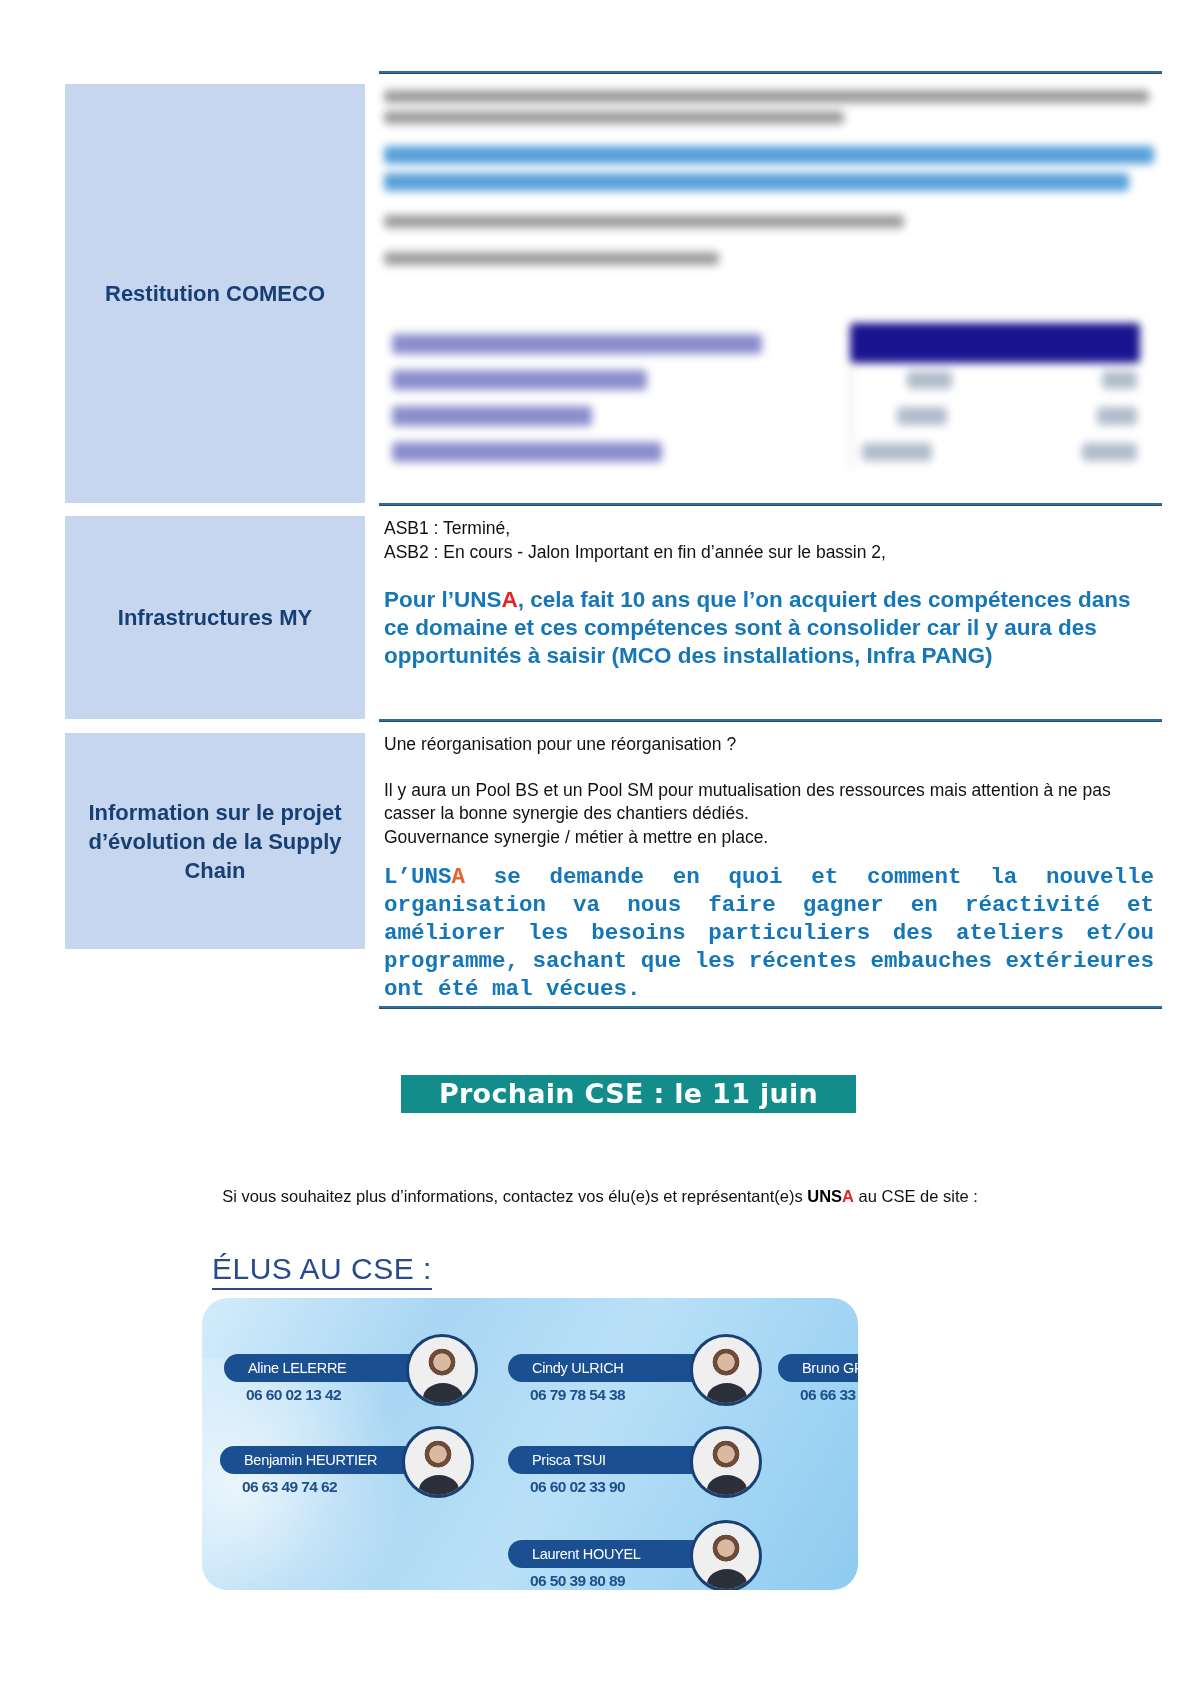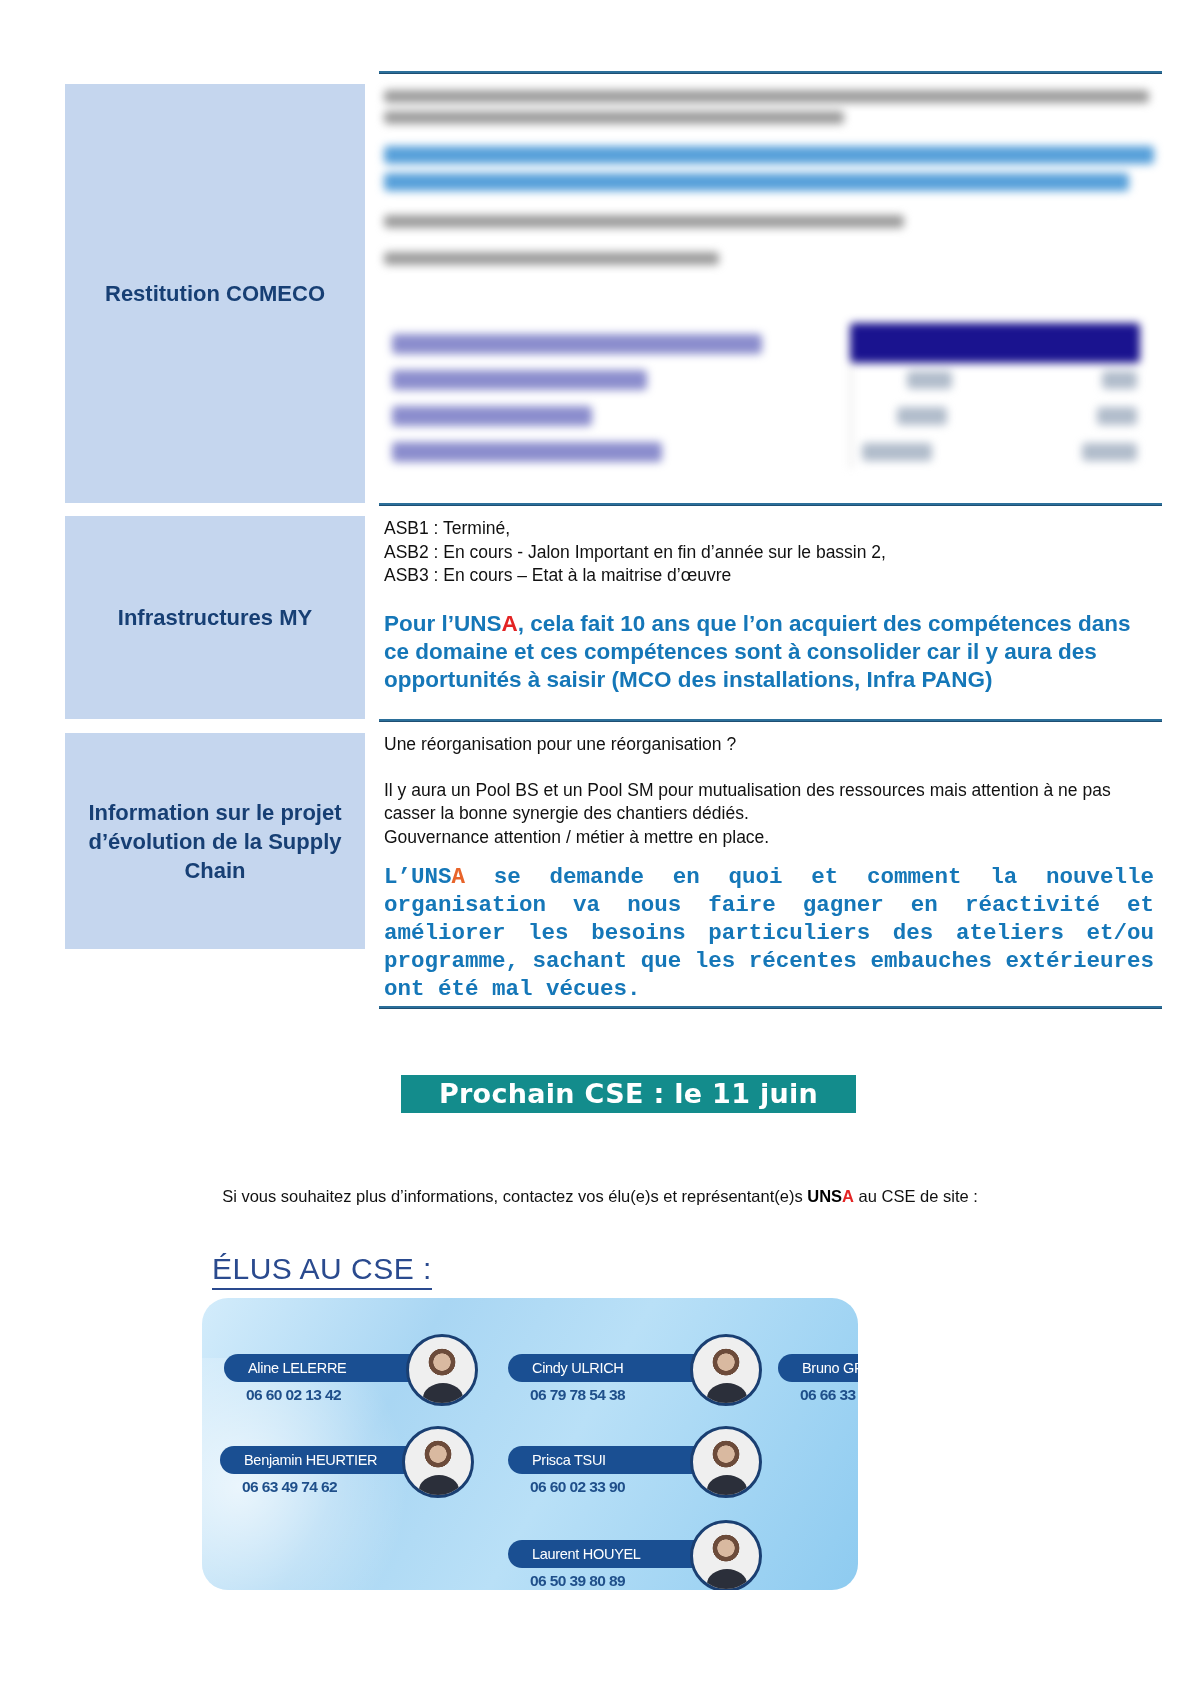--- a/index.html
+++ b/index.html
@@ -133,35 +133,34 @@
 </div>
 
 <div class="rule" style="top:503px;"></div>
 
 <div class="left-cell" style="top:516px;height:203px;">
   <span>Infrastructures MY</span>
 </div>
 <div class="right-cell" style="top:517px;">
   <div class="plain">ASB1 : Terminé,</div>
   <div class="plain">ASB2 : En cours - Jalon Important en fin d’année sur le bassin 2,</div>
-  <div class="plain">ASB3 : En cours – Etat à la maitrise d’œuvre</div>
   <p class="unsa-blue" style="margin-top:22px;width:770px;">
     <span>Pour l’UNS</span><span class="red">A</span><span>, cela fait 10 ans que l’on acquiert des compétences dans ce domaine et ces compétences sont à consolider car il y aura des opportunités à saisir (MCO des installations, Infra PANG)</span>
   </p>
 </div>
 
 <div class="rule" style="top:719px;"></div>
 
 <div class="left-cell" style="top:733px;height:216px;">
   <span>Information sur le projet d’évolution de la Supply Chain</span>
 </div>
 <div class="right-cell" style="top:733px;">
   <div class="plain">Une réorganisation pour une réorganisation ?</div>
   <div class="plain" style="margin-top:22px;width:760px;">Il y aura un Pool BS et un Pool SM pour mutualisation des ressources mais attention à ne pas casser la bonne synergie des chantiers dédiés.</div>
-  <div class="plain">Gouvernance attention / métier à mettre en place.</div>
+  <div class="plain">Gouvernance synergie / métier à mettre en place.</div>
   <p class="unsa-blue unsa-justify" style="margin-top:14px;width:770px;">
     <span>L’UNS</span><span class="orange">A</span><span> se demande en quoi et comment la nouvelle organisation va nous faire gagner en réactivité et améliorer les besoins particuliers des ateliers et/ou programme, sachant que les récentes embauches extérieures ont été mal vécues.</span>
   </p>
 </div>
 
 <div class="rule" style="top:1006px;"></div>
 
 <div class="banner">Prochain CSE : le 11 juin 2024</div>
 
 <div class="contact-line">

